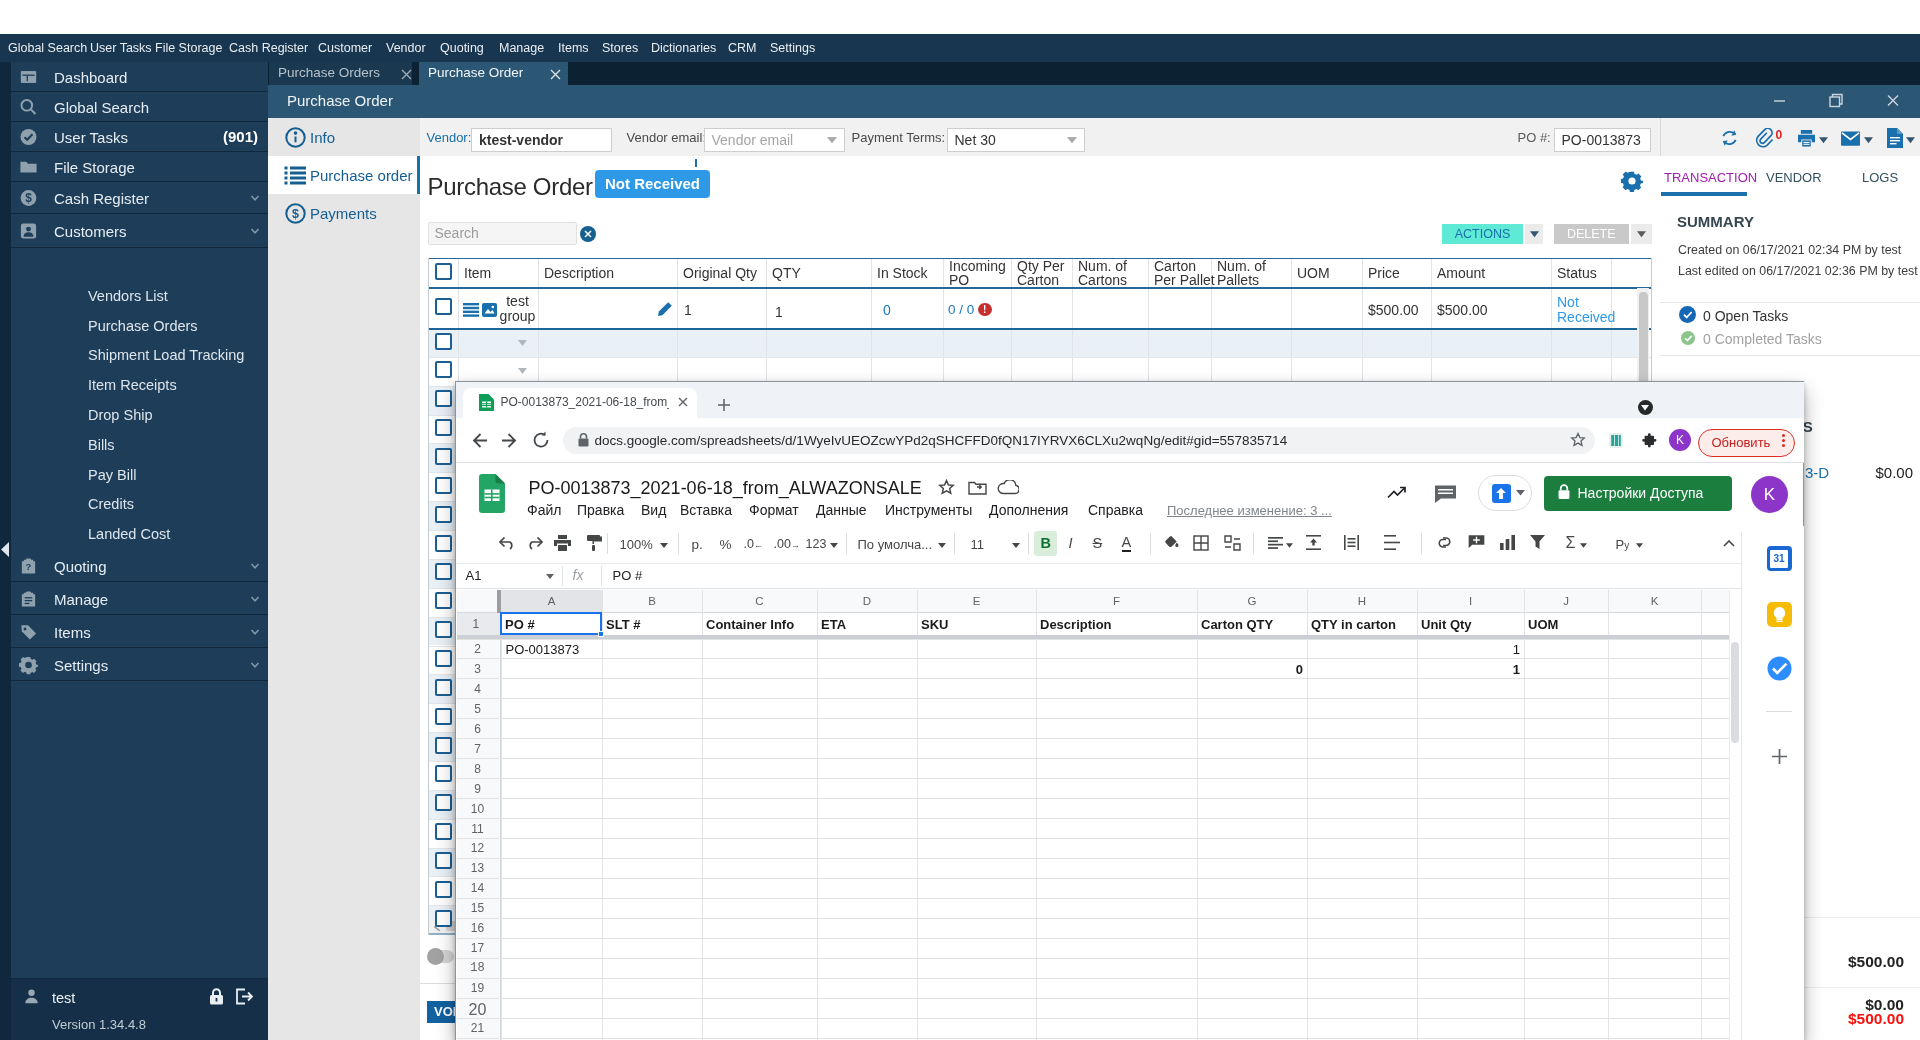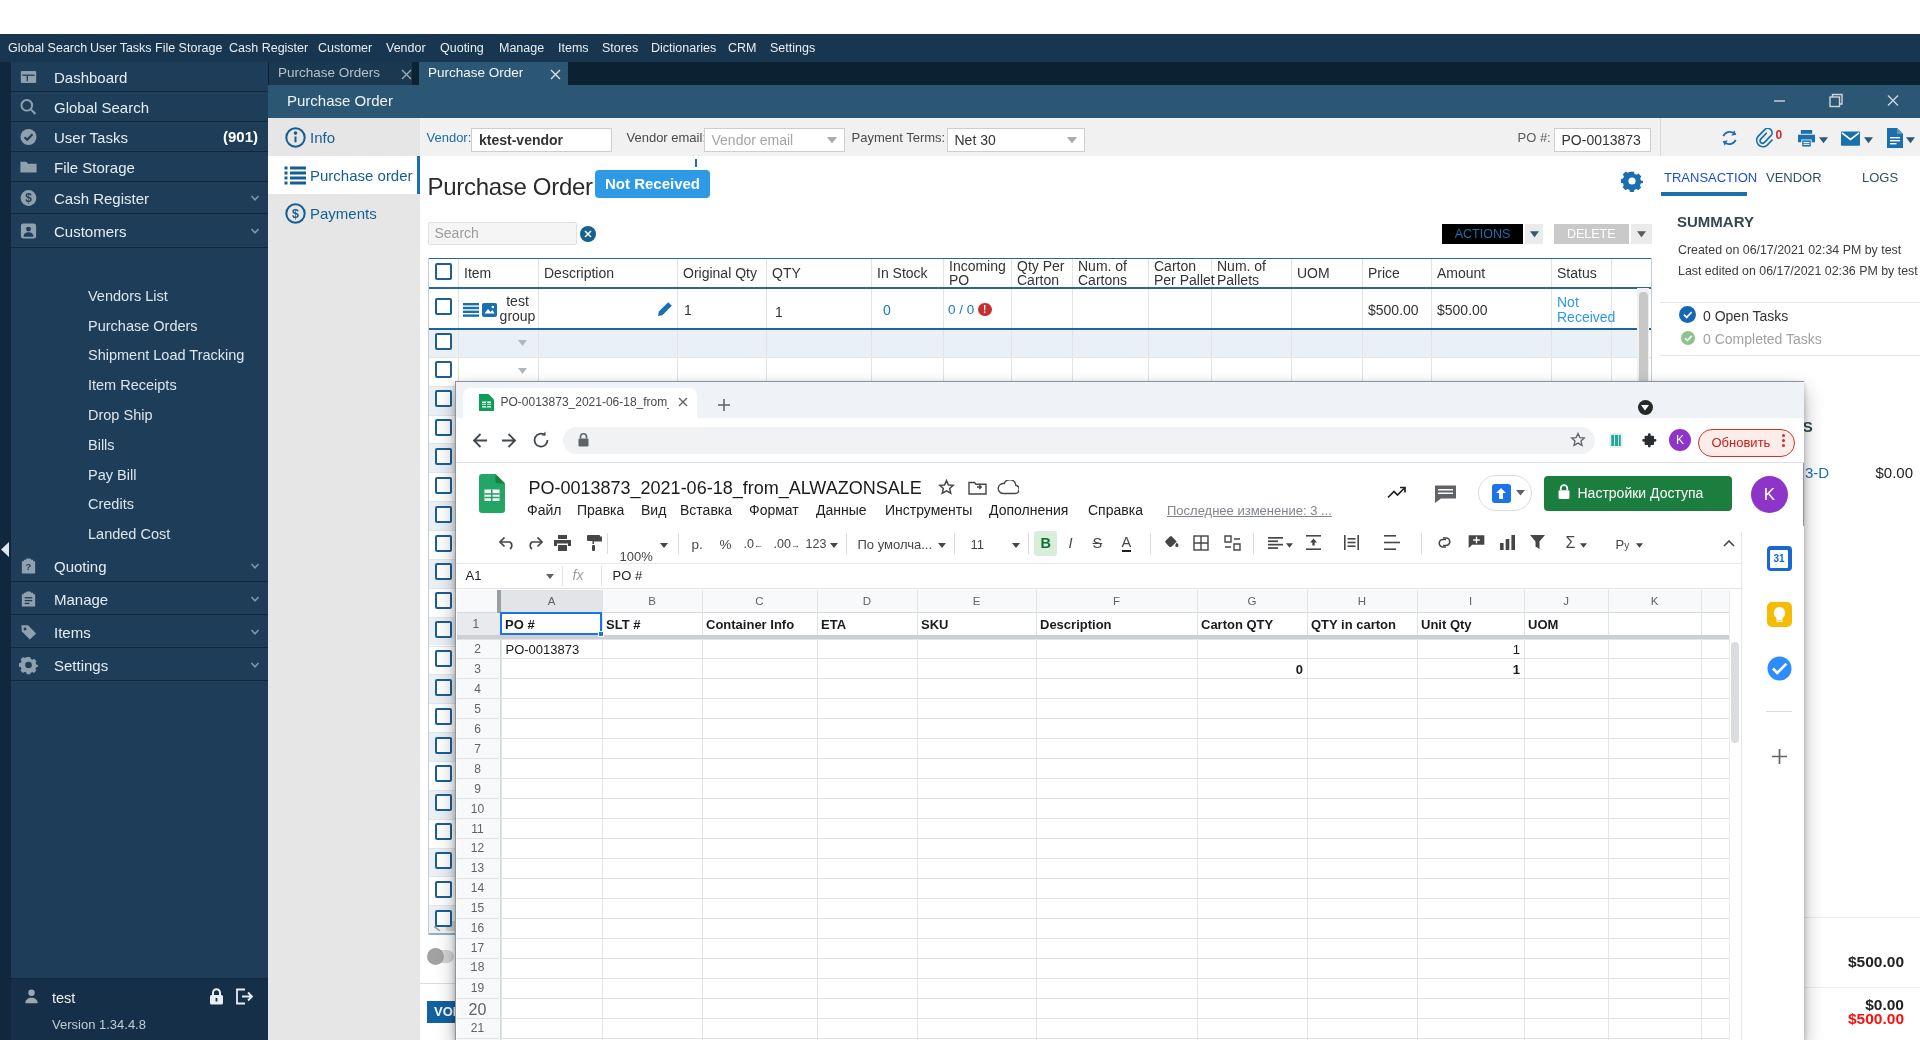--- a/index.html
+++ b/index.html
@@ -315,21 +315,21 @@
         <rect x="3" y="9" width="10" height="1.4" fill="#fff"></rect>
         <rect x="3" y="12" width="10" height="1.4" fill="#fff"></rect>
         <rect x="3" y="15" width="6.5" height="1.4" fill="#fff"></rect>
       </svg>
     <svg class="abs" style="left:1486px;top:19px" width="9" height="7" viewBox="0 0 10 7">
         <path d="M0 0 h10 L5 6.5 Z" fill="#33576e"></path>
       </svg>
   </div>
   <div id="vline" class="abs"></div>
   <div id="rightpanel" class="abs">
-    <span class="abs" style="left:4px;top:14px;font-size:13px;color:#1d4ed8;">TRANSACTION</span>
+    <span class="abs" style="left:4px;top:14px;font-size:13px;color:#a21caf;">TRANSACTION</span>
     <span class="abs" style="left:106px;top:14px;font-size:13px;color:#33505e;">VENDOR</span>
     <span class="abs" style="left:202px;top:14px;font-size:13px;color:#33505e;">LOGS</span>
     <div class="abs" style="left:1px;top:36px;width:86px;height:3.5px;background:#1a6fad;"></div>
     <span class="abs" style="left:17px;top:57px;font-size:15px;font-weight:bold;color:#37474f;">SUMMARY</span>
     <span class="abs" style="left:18px;top:87px;font-size:12.4px;color:#3d3d3d;">Created on 06/17/2021 02:34 PM by test</span>
     <span class="abs" style="left:18px;top:107.5px;font-size:12.4px;color:#3d3d3d;">Last edited on 06/17/2021 02:36 PM by test</span>
     <div class="abs" style="left:0;top:146px;width:260px;height:1px;background:#e8e8e8;"></div>
     <div class="abs" style="left:19px;top:150px;width:17px;height:17px;border-radius:50%;background:#1467b3;">
         <svg class="abs" style="left:3.5px;top:4.5px" width="10" height="8" viewBox="0 0 10 8">
           <path d="M1 3.6 l2.7 2.8 l5 -5.4" fill="none" stroke="#fff" stroke-width="1.7"></path>
@@ -359,21 +359,21 @@
     <svg class="abs" style="left:1200px;top:13px" width="24" height="24" viewBox="0 0 24 24">
         <path fill="#1a6fad" d="M9.8 2 h4.4 l0.55 2.4 a7.6 7.6 0 0 1 2.2 0.92 l2.1 -1.3 l3.1 3.1 l-1.3 2.1 a7.6 7.6 0 0 1 0.92 2.2 L24 12 v2.2 l-2.4 0.55 a7.6 7.6 0 0 1 -0.92 2.2 l1.3 2.1 l-3.1 3.1 l-2.1 -1.3 a7.6 7.6 0 0 1 -2.2 0.92 L14.2 24 H9.8 l-0.55 -2.4 a7.6 7.6 0 0 1 -2.2 -0.92 l-2.1 1.3 l-3.1 -3.1 l1.3 -2.1 a7.6 7.6 0 0 1 -0.92 -2.2 L0 14.2 V9.8 l2.4 -0.55 a7.6 7.6 0 0 1 0.92 -2.2 L2 4.95 L5.1 1.85 l2.1 1.3 a7.6 7.6 0 0 1 2.2 -0.92 Z" transform="scale(0.92) translate(1,1)"></path>
         <circle cx="12" cy="12" r="3.6" fill="#fff"></circle>
       </svg>
     <div class="abs" style="left:8px;top:66px;width:149px;height:23px;background:#f5f5f5;border:1px solid #e2e2e2;border-radius:2px;color:#9b9b9b;font-size:14px;line-height:21px;padding-left:6px;">Search</div>
     <div class="abs" style="left:160.5px;top:69.5px;width:16px;height:16px;border-radius:50%;background:#15608f;">
         <svg class="abs" style="left:4px;top:4px" width="8" height="8" viewBox="0 0 8 8" stroke="#fff" stroke-width="1.5">
           <path d="M1 1 L7 7 M7 1 L1 7"></path>
         </svg>
       </div>
-    <div class="abs" style="left:1022.5px;top:68px;width:81px;height:20px;background:#000000;color:#1a6fad;font-size:12.5px;text-align:center;line-height:20px;">ACTIONS</div>
+    <div class="abs" style="left:1022.5px;top:68px;width:81px;height:20px;background:#5eead4;color:#1a6fad;font-size:12.5px;text-align:center;line-height:20px;">ACTIONS</div>
     <div class="abs" style="left:1105px;top:68px;width:18px;height:20px;background:#ebebeb;">
         <svg class="abs" style="left:5px;top:7px" width="9" height="7" viewBox="0 0 10 7">
           <path d="M0 0 h10 L5 6.5 Z" fill="#33576e"></path>
         </svg>
       </div>
     <div class="abs" style="left:1134px;top:68px;width:75.5px;height:20px;background:#c9c9c9;color:#fff;font-size:12.5px;text-align:center;line-height:20px;">DELETE</div>
     <div class="abs" style="left:1211px;top:68px;width:21px;height:20px;background:#ebebeb;">
         <svg class="abs" style="left:6px;top:7px" width="9" height="7" viewBox="0 0 10 7">
           <path d="M0 0 h10 L5 6.5 Z" fill="#5a5a5a"></path>
         </svg>
@@ -541,20 +541,21 @@
       </svg>
     <svg class="abs" style="left:76px;top:49px" width="18" height="18" viewBox="0 0 18 18" fill="none" stroke="#43484c" stroke-width="1.8">
         <path d="M15.5 9 A6.5 6.5 0 1 1 13 4"></path>
         <path d="M13.5 0.5 V4.5 H9.5" fill="#43484c" stroke="none"></path>
       </svg>
     <div class="abs" style="left:107.5px;top:44.5px;width:1032px;height:27px;border-radius:13.5px;background:#f0f2f4;"></div>
     <svg class="abs" style="left:122px;top:51px" width="11" height="14" viewBox="0 0 11 14">
         <rect x="0.5" y="5.5" width="10" height="8" rx="1" fill="#5f6368"></rect>
         <path d="M2.5 5.5 v-1.7 a3 3 0 0 1 6 0 v1.7" fill="none" stroke="#5f6368" stroke-width="1.6"></path>
       </svg>
+    <span class="abs" style="left:139px;top:51px;font-size:13.5px;color:#27292c;">docs.google.com/spreadsheets/d/1WyeIvUEOZcwYPd2qSHCFFD0fQN17IYRVX6CLXu2wqNg/edit#gid=557835714</span>
     <svg class="abs" style="left:1114px;top:50px" width="16" height="16" viewBox="0 0 16 16" fill="none" stroke="#5f6368" stroke-width="1.3">
         <path d="M8 1.5 l1.9 4.1 4.4 0.4 -3.3 3 1 4.4 -4 -2.3 -4 2.3 1 -4.4 -3.3 -3 4.4 -0.4 z"></path>
       </svg>
     <svg class="abs" style="left:1153px;top:51px" width="14" height="15" viewBox="0 0 14 15">
         <rect x="0" y="0" width="14" height="15" rx="2" fill="#e7f1ee"></rect>
         <rect x="2.2" y="2" width="3" height="11" fill="#26a69a"></rect>
         <rect x="6" y="2" width="3" height="11" fill="#26a69a"></rect>
         <rect x="9.8" y="2" width="2" height="11" fill="#26a69a"></rect>
       </svg>
     <svg class="abs" style="left:1185px;top:51px" width="16" height="16" viewBox="0 0 20 20" fill="#2a2d30">
@@ -629,21 +630,21 @@
         <rect x="4" y="0" width="9" height="4"></rect>
         <path d="M0 5 h17 v6 h-3 v-2.5 H3 V11 H0 Z"></path>
         <rect x="4" y="10" width="9" height="6" rx="0.5"></rect>
       </svg>
     <svg class="abs" style="left:129px;top:153px" width="17" height="16" viewBox="0 0 17 16" fill="#444746">
         <rect x="2" y="0" width="13" height="6" rx="1"></rect>
         <path d="M15 1.5 h2 v5 h-8 v2.5 h-1.5 v-4 h7.5 z"></path>
         <rect x="7" y="10" width="3" height="6" rx="1"></rect>
       </svg>
     <div class="abs" style="left:151px;top:151px;width:1px;height:21px;background:#dadce0;"></div>
-    <span class="abs" style="left:164px;top:155px;font-size:13px;color:#444746;margin-top:12px;">100%</span>
+    <span class="abs" style="left:164px;top:155px;font-size:13px;color:#444746;">100%</span>
     <svg class="abs" style="left:204px;top:161px" width="8" height="5" viewBox="0 0 8 5">
         <path d="M0 0 h8 L4 5 Z" fill="#444746"></path>
       </svg>
     <div class="abs" style="left:222px;top:151px;width:1px;height:21px;background:#dadce0;"></div>
     <span class="abs" style="left:236px;top:155px;font-size:13.5px;color:#444746;">р.</span>
     <span class="abs" style="left:264px;top:155px;font-size:13.5px;color:#444746;">%</span>
     <span class="abs" style="left:288px;top:155px;font-size:12.5px;color:#444746;">.0<span style="font-size:9px">←</span></span>
     <span class="abs" style="left:318px;top:155px;font-size:12.5px;color:#444746;">.00<span style="font-size:9px">→</span></span>
     <span class="abs" style="left:350px;top:155px;font-size:12.5px;color:#444746;">123</span>
     <svg class="abs" style="left:374px;top:161px" width="8" height="5" viewBox="0 0 8 5">

